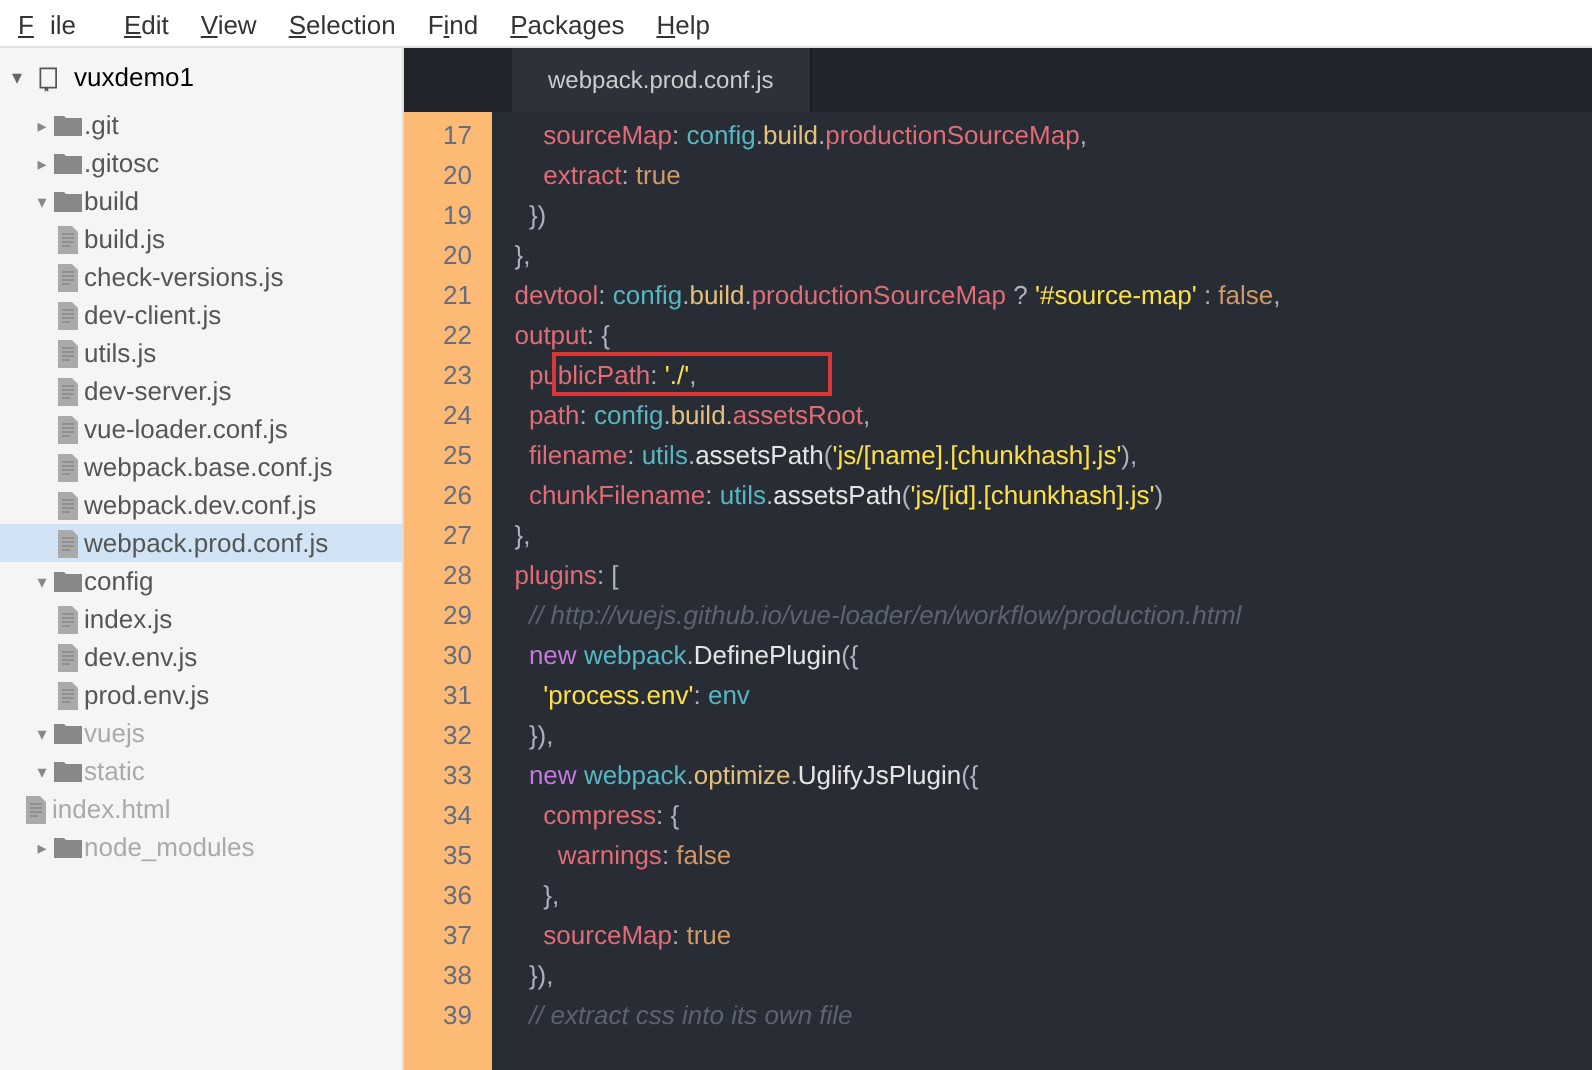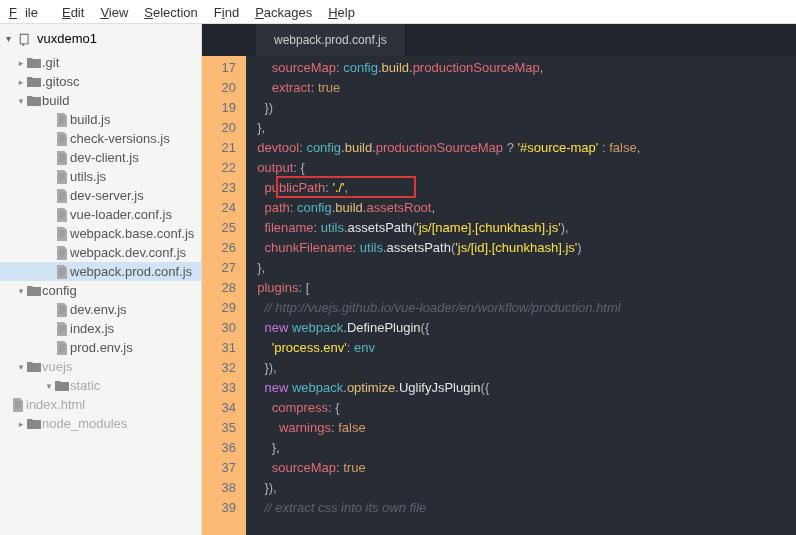--- a/index.html
+++ b/index.html
@@ -9,21 +9,21 @@
 .menubar span u{text-decoration:underline}
 .main{display:flex;height:calc(100% - 24px)}
 .sidebar{width:202px;background:#f5f5f5;border-right:1px solid #ddd;overflow:auto;padding-top:4px}
 .proj{display:flex;align-items:center;padding:3px 6px;margin-bottom:4px}
 .proj .chev{width:12px;color:#666;font-size:10px}
 .proj .picon{margin-right:5px}
 .tree-item{display:flex;align-items:center;padding:2px 0;color:#555;cursor:default;white-space:nowrap}
 .tree-item .chev{width:10px;font-size:9px;color:#888;display:inline-block;text-align:center}
 .tree-item .ficon{width:16px;display:inline-flex;justify-content:center;font-size:11px;color:#999}
 .tree-item.selected{background:#d0e4f5}
-.pad1{padding-left:16px}.pad2{padding-left:44px}.pad3{}
+.pad1{padding-left:16px}.pad2{padding-left:16px}.pad3{}
 .editor-area{flex:1;background:#282c34;display:flex;flex-direction:column}
 .tabbar{height:32px;background:#21252b;display:flex}
 .tab{background:#2c313a;color:#ccc;padding:8px 18px;font-size:12px;border-right:1px solid #1a1d23;display:flex;align-items:center}
 .code{flex:1;display:flex;overflow:hidden;font-family:Consolas,monospace;font-size:13px;line-height:20px}
 .gutter{width:44px;background:#fdba74;color:#636d83;text-align:right;padding-right:10px;padding-top:2px}
 .gutter div{height:20px}
 .lines{flex:1;color:#abb2bf;padding-top:2px;padding-left:4px;position:relative}
 .lines div{height:20px;white-space:pre}
 .c-key{color:#c678dd}
 .c-prop{color:#e06c75}
@@ -199,32 +199,32 @@
         </div>
         <div class="tree-item pad2">
           <span class="chev"></span>
           <span class="ficon">
             <svg width="12" height="14" viewBox="0 0 12 14">
               <path fill="#aaa" d="M1 0h7l3 3v11H1z"></path>
               <path fill="#fff" d="M8 0v3h3" opacity="0"></path>
               <path fill="none" stroke="#888" stroke-width="0.7" d="M3 4h6M3 6h6M3 8h6M3 10h4"></path>
             </svg>
           </span>
+          <span style="">index.js</span>
+        </div>
+        <div class="tree-item pad2">
+          <span class="chev"></span>
+          <span class="ficon">
+            <svg width="12" height="14" viewBox="0 0 12 14">
+              <path fill="#aaa" d="M1 0h7l3 3v11H1z"></path>
+              <path fill="#fff" d="M8 0v3h3" opacity="0"></path>
+              <path fill="none" stroke="#888" stroke-width="0.7" d="M3 4h6M3 6h6M3 8h6M3 10h4"></path>
+            </svg>
+          </span>
           <span style="">dev.env.js</span>
-        </div>
-        <div class="tree-item pad2">
-          <span class="chev"></span>
-          <span class="ficon">
-            <svg width="12" height="14" viewBox="0 0 12 14">
-              <path fill="#aaa" d="M1 0h7l3 3v11H1z"></path>
-              <path fill="#fff" d="M8 0v3h3" opacity="0"></path>
-              <path fill="none" stroke="#888" stroke-width="0.7" d="M3 4h6M3 6h6M3 8h6M3 10h4"></path>
-            </svg>
-          </span>
-          <span style="">index.js</span>
         </div>
         <div class="tree-item pad2">
           <span class="chev"></span>
           <span class="ficon">
             <svg width="12" height="14" viewBox="0 0 12 14">
               <path fill="#aaa" d="M1 0h7l3 3v11H1z"></path>
               <path fill="#fff" d="M8 0v3h3" opacity="0"></path>
               <path fill="none" stroke="#888" stroke-width="0.7" d="M3 4h6M3 6h6M3 8h6M3 10h4"></path>
             </svg>
           </span>

